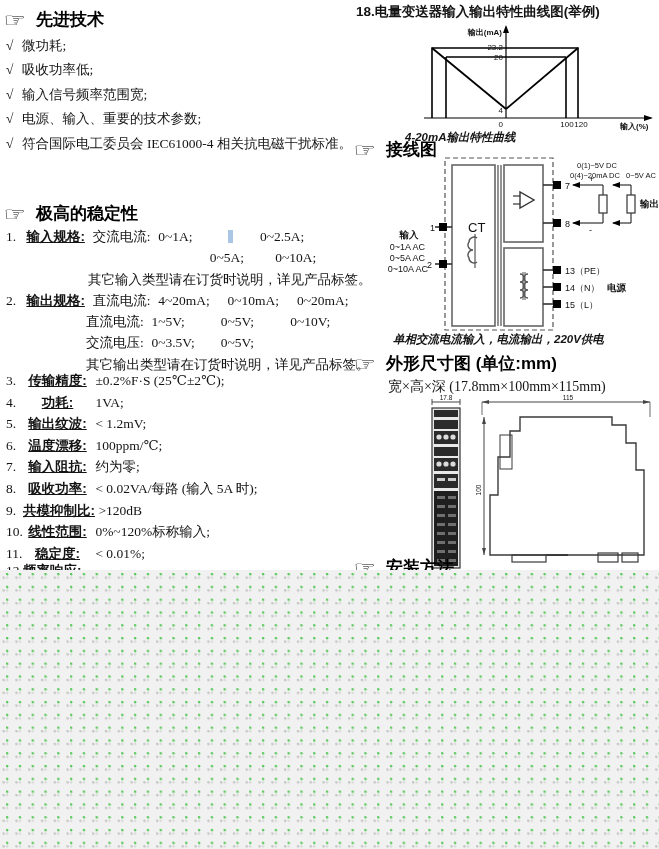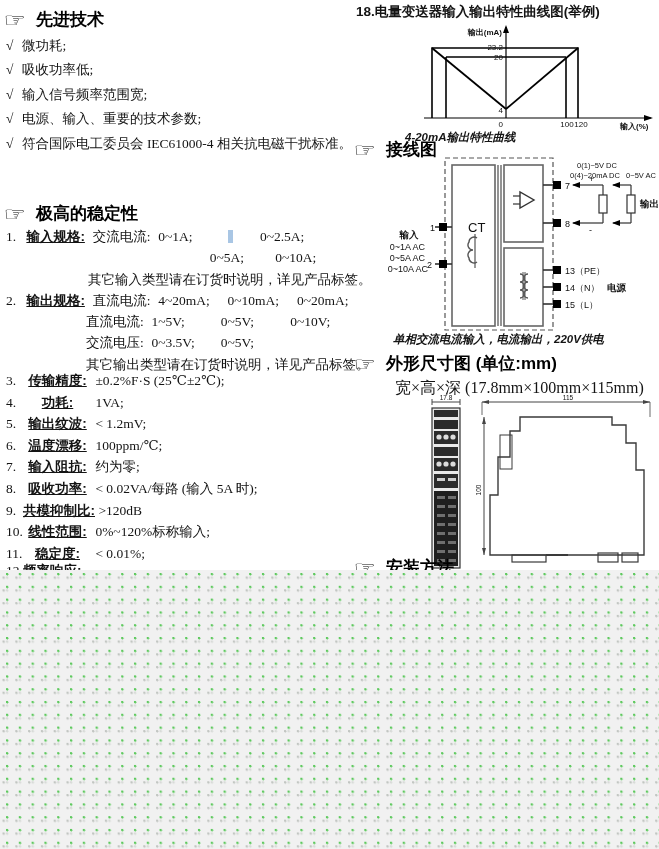--- a/index.html
+++ b/index.html
@@ -28,21 +28,21 @@
   .cursor-bar{display:inline-block;width:5px;height:13px;vertical-align:-2px;margin:0 24px 0 0;}
   .simple-list{position:absolute;left:6px;top:370px;width:350px;font-size:13.5px;}
   .srow{height:21.6px;line-height:21.6px;white-space:nowrap;}
   .srow .plabel{min-width:69px;text-align:center;}
   .row12{position:absolute;left:6px;top:562px;width:350px;font-size:13.5px;white-space:nowrap;}
   
   .title18{position:absolute;left:356px;top:3px;width:302px;
     font-family:"Liberation Sans","DejaVu Sans",sans-serif;font-weight:bold;font-size:13.5px;}
   .caption{position:absolute;font-weight:bold;font-size:11.5px;text-align:left;
     font-family:"Liberation Sans","DejaVu Sans",sans-serif;font-style:italic;}
-  .sizeline{position:absolute;left:388px;top:378px;font-size:16px;margin-left:7px;}
+  .sizeline{position:absolute;left:388px;top:378px;font-size:14px;}
   svg{position:absolute;overflow:visible;}
   svg text{font-family:"Liberation Sans","DejaVu Sans",sans-serif;fill:#111;}
   
   .dots{
     position:absolute;left:0;top:570px;width:659px;height:279px;z-index:5;
     background-color:#f1f1f1;
     background-image:
       radial-gradient(circle at 1.2px 1.2px, #5ec95e 0 1.1px, rgba(0,0,0,0) 1.5px),
       radial-gradient(circle at 1.2px 1.2px, #c2c6c2 0 1.1px, rgba(0,0,0,0) 1.5px),
       radial-gradient(circle at 1.2px 1.2px, #d8dbd8 0 1.1px, rgba(0,0,0,0) 1.5px);

